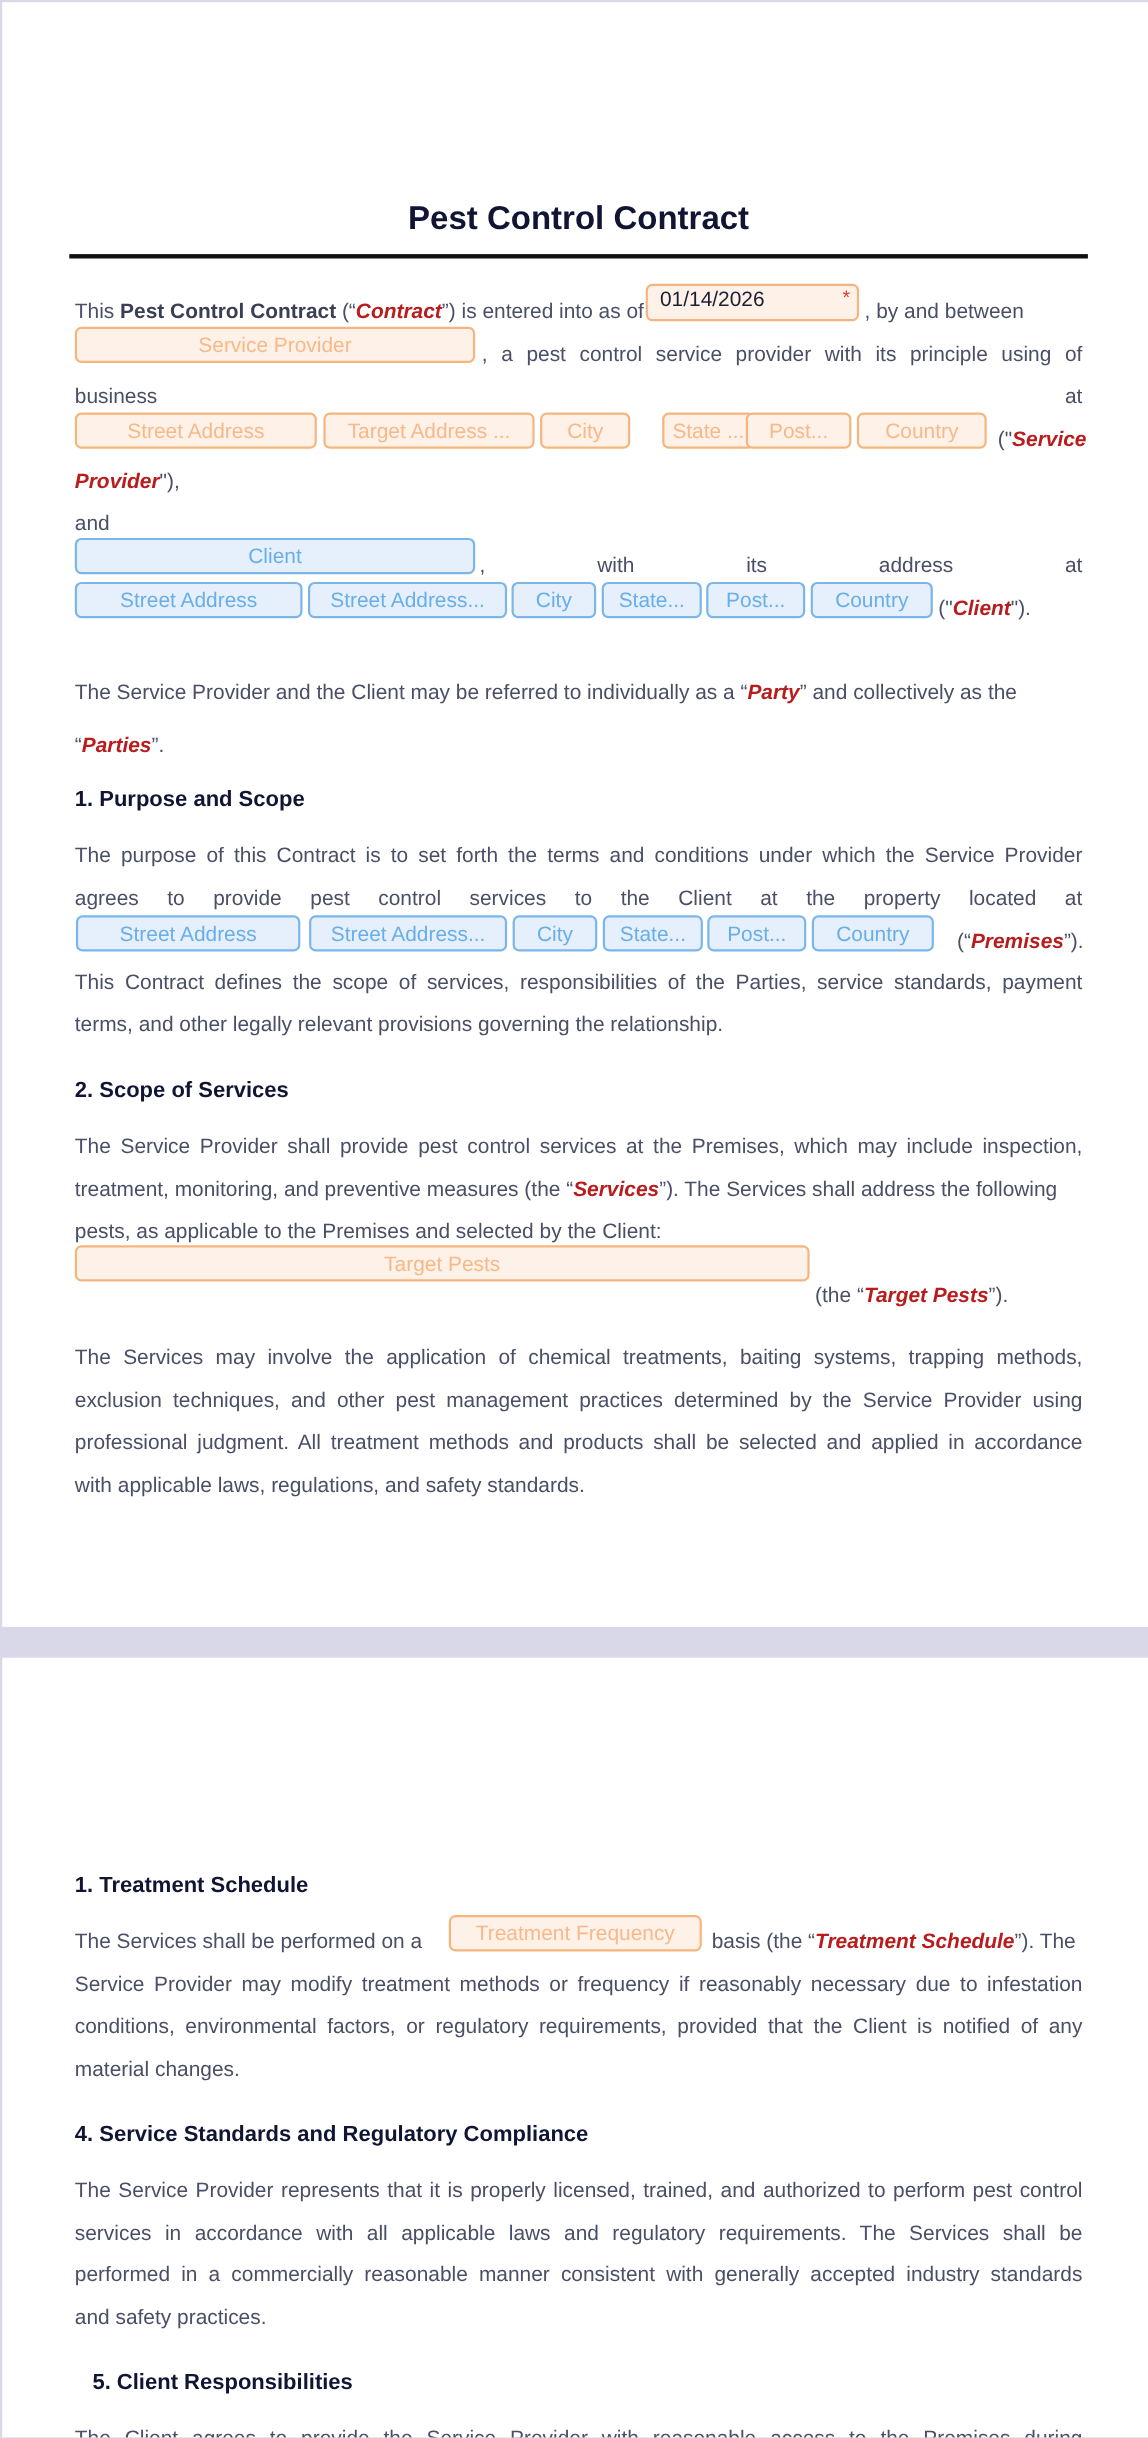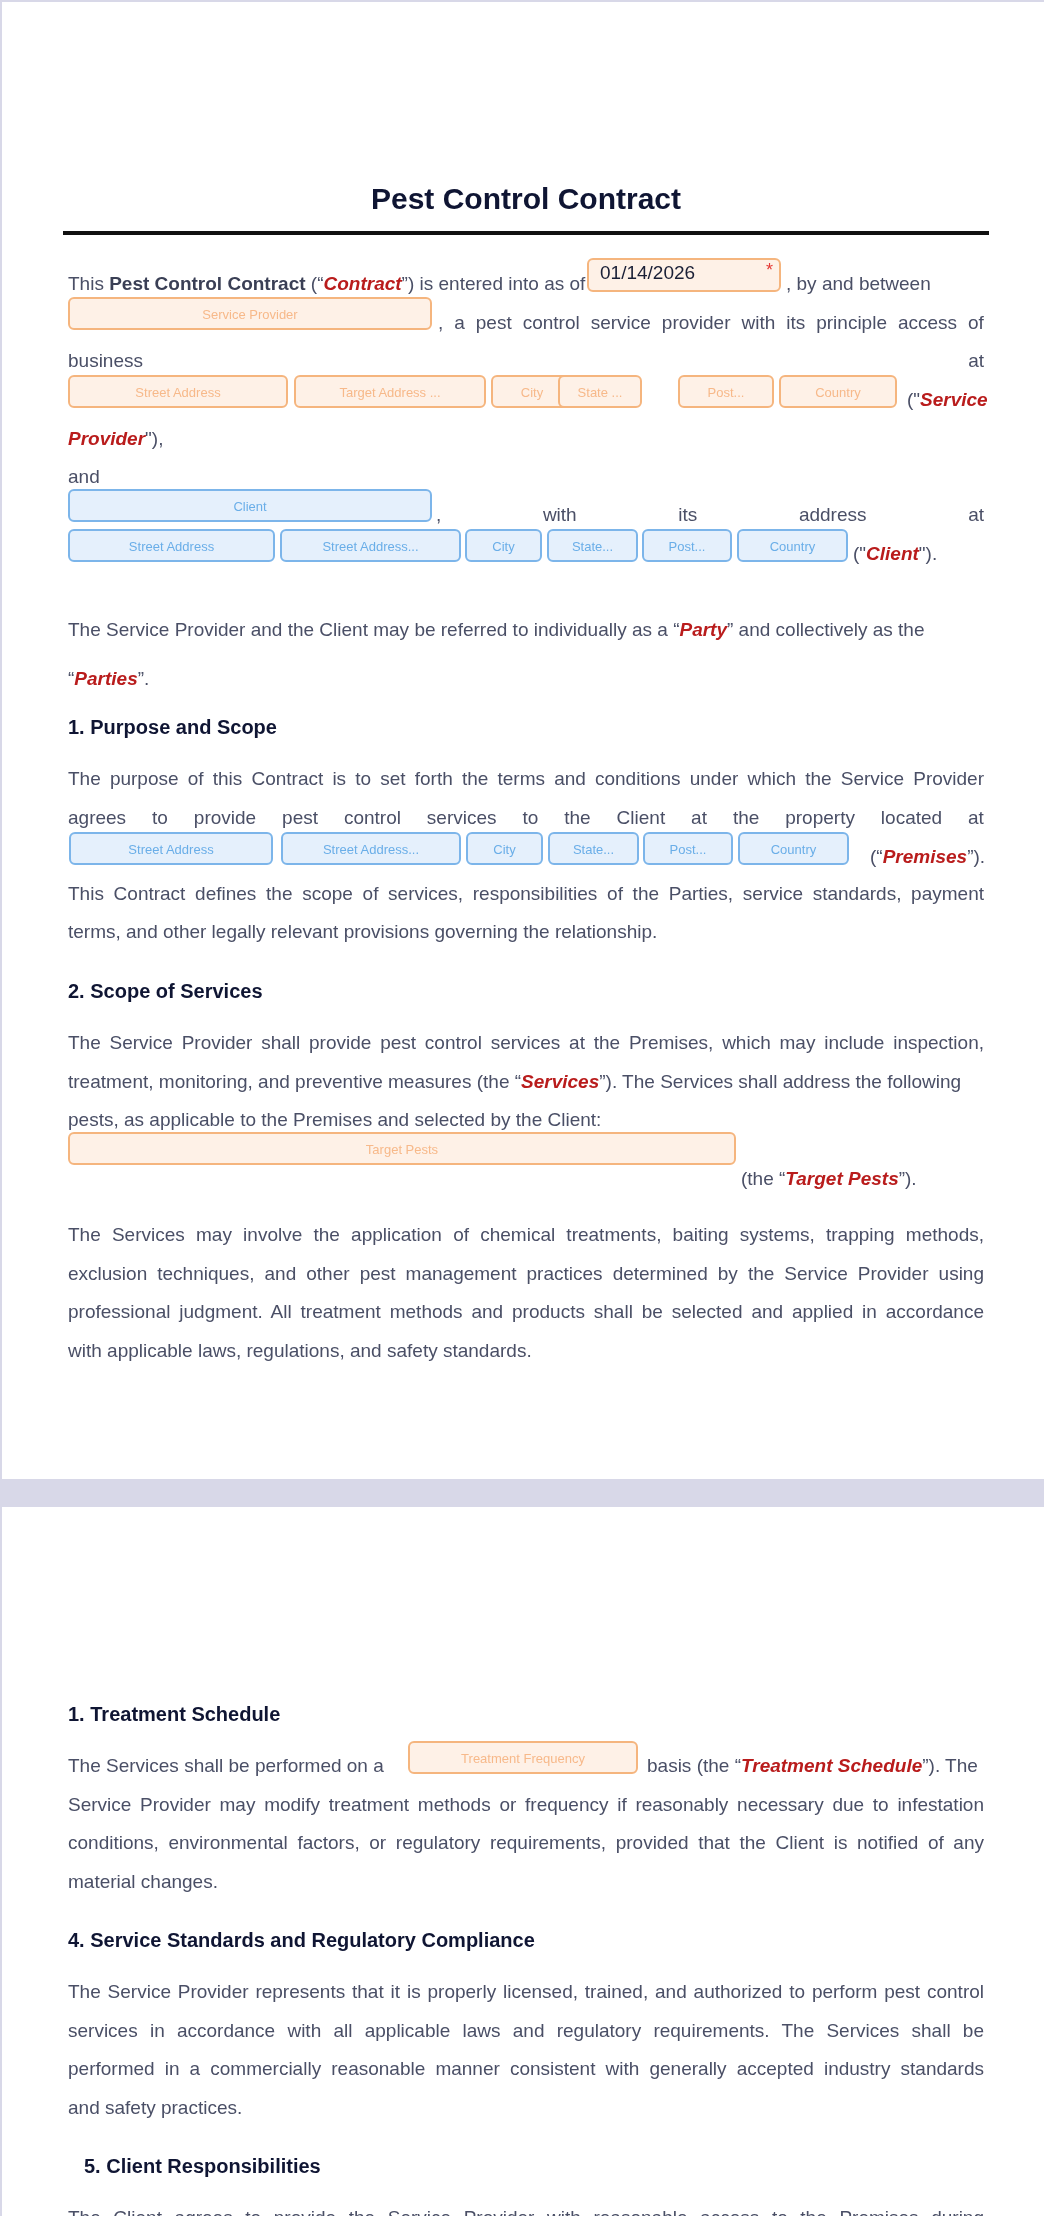--- a/index.html
+++ b/index.html
@@ -25,21 +25,21 @@
     white-space: nowrap; color: #4a4f66;
   }
   .justify { display: flex; justify-content: space-between; }
   .h {
     position: absolute; left: 66px; font-size: 20px; font-weight: bold; color: #0f1533; white-space: nowrap;
   }
   b { color: #3a3f55; }
   .bi { font-weight: bold; font-style: italic; color: #b91c1c; }
 
   .field {
-    position: absolute; height: 33px; border-radius: 6px; font-size: 13px; line-height: 31px;
+    position: absolute; height: 33px; border-radius: 6px; font-size: 19px; line-height: 31px;
     text-align: center; white-space: nowrap; overflow: hidden; cursor: text;
   }
   .orange { background: #fef1e7; border: 2px solid #f5b57e; color: #f7b98a; }
   .blue { background: #e5f0fc; border: 2px solid #7cb5ea; color: #6aaee8; }
   .date-field { color: #1a1f36; text-align: left; padding-left: 11px; line-height: 26px; font-size: 19px; }
   .req { position: absolute; right: 6px; top: -3px; color: #e53935; font-size: 18px; }
 
   .abs { position: absolute; font-size: 19px; line-height: 24px; white-space: nowrap; color: #4a4f66; }
 </style>
 </head>
@@ -63,33 +63,33 @@
   <div class="line justify" id="prov-after" style="left:436px; width:546px; top:309px;">
       <span>,</span>
       <span>a</span>
       <span>pest</span>
       <span>control</span>
       <span>service</span>
       <span>provider</span>
       <span>with</span>
       <span>its</span>
       <span>principle</span>
-      <span>access</span>
+      <span>using</span>
       <span>of</span>
     </div>
 
   <div class="line justify" id="business-line" style="top:347px;">
       <span>business</span>
       <span>at</span>
     </div>
 
   <div class="field orange" style="left:66px; top:373px; width:220px;">Street Address</div>
   <div class="field orange" style="left:292px; top:373px; width:192px;">Target Address ...</div>
   <div class="field orange" style="left:489px; top:373px; width:82px;">City</div>
-  <div class="field orange" style="left:556px; top:373px; width:84px;">State ...</div>
+  <div class="field orange" style="left:600px; top:373px; width:84px;">State ...</div>
   <div class="field orange" style="left:676px; top:373px; width:96px;">Post...</div>
   <div class="field orange" style="left:777px; top:373px; width:118px;">Country</div>
   <div class="abs" style="left:905px; top:386px;">
     <span>("</span><span class="bi">Service</span>
   </div>
   <div class="abs" style="left:66px; top:425px;">
     <span class="bi">Provider</span><span>"),</span>
   </div>
 
   <div class="abs" style="left:66px; top:463px;">and</div>

